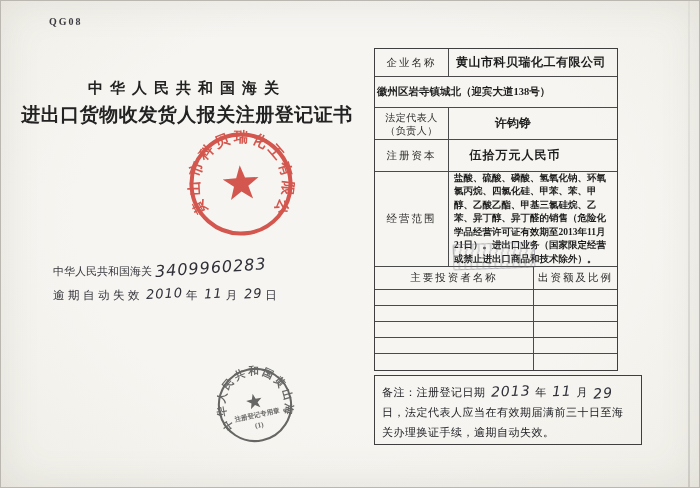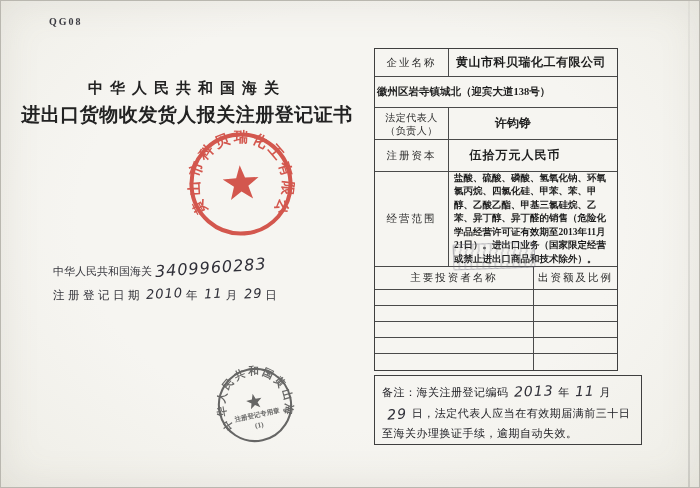--- a/index.html
+++ b/index.html
@@ -77,21 +77,21 @@
       <textPath href="#redArc">黄山市科贝瑞化工有限公司</textPath>
     </text>
     <polygon fill="#cf4238" points="60,39 64.94,53.2 79.97,53.51 67.99,62.6 72.34,76.99 60,68.4 47.66,76.99 52.01,62.6 40.03,53.51 55.06,53.2"></polygon>
   </svg>
 
   <div class="reg-code-line">
     <span>中华人民共和国海关</span><span class="hw hw-code">3409960283</span>
   </div>
 
   <div class="reg-date-line">
-    <span>注册登记日期</span><span class="hw hw-date">2010</span><span>年</span><span class="hw hw-date">11</span><span>月</span><span class="hw hw-date">29</span><span>日</span>
+    <span>逾期自动失效</span><span class="hw hw-date">2010</span><span>年</span><span class="hw hw-date">11</span><span>月</span><span class="hw hw-date">29</span><span>日</span>
   </div>
 
 
   <svg class="customs-seal" viewBox="0 0 100 100">
     <circle cx="50" cy="50" r="44" fill="none" stroke="#474747" stroke-width="2.5"></circle>
     <path id="greyArc" d="M 19.7,71.1 A 37 37 0 1 1 80.3,71.1" fill="none"></path>
     <text class="seal-ring-text" font-size="13" letter-spacing="3" fill="#474747">
       <textPath href="#greyArc">中华人民共和国黄山海关</textPath>
     </text>
     <polygon fill="#474747" points="50,36 52.35,42.76 59.51,42.91 53.80,47.24 55.88,54.09 50,50 44.12,54.09 46.20,47.24 40.49,42.91 47.65,42.76"></polygon>
@@ -152,18 +152,18 @@
     <div class="trow r-empty">
       <div class="inv-name-col"></div>
         <div class="inv-amt-col"></div>
     </div>
 
   </div>
 
   <div class="faint-stamp"></div>
 
   <div class="remark-box">
-    <span>备注：</span><span>海关注册登记编码</span><span class="hw hw-rem">2013</span><span>年</span><span class="hw hw-rem">11</span><span>月</span><span class="hw hw-rem-day hw">29</span><span>日，法定代表人</span><span>应当在有效期届满前三十日至海关办理换证手续，逾期自动失效。</span>
+    <span>备注：</span><span>注册登记日期</span><span class="hw hw-rem">2013</span><span>年</span><span class="hw hw-rem">11</span><span>月</span><span class="hw hw-rem-day hw">29</span><span>日，法定代表人</span><span>应当在有效期届满前三十日至海关办理换证手续，逾期自动失效。</span>
   </div>
 
   <div class="fold-line"></div>
 
 </div>
 
 </body></html>

